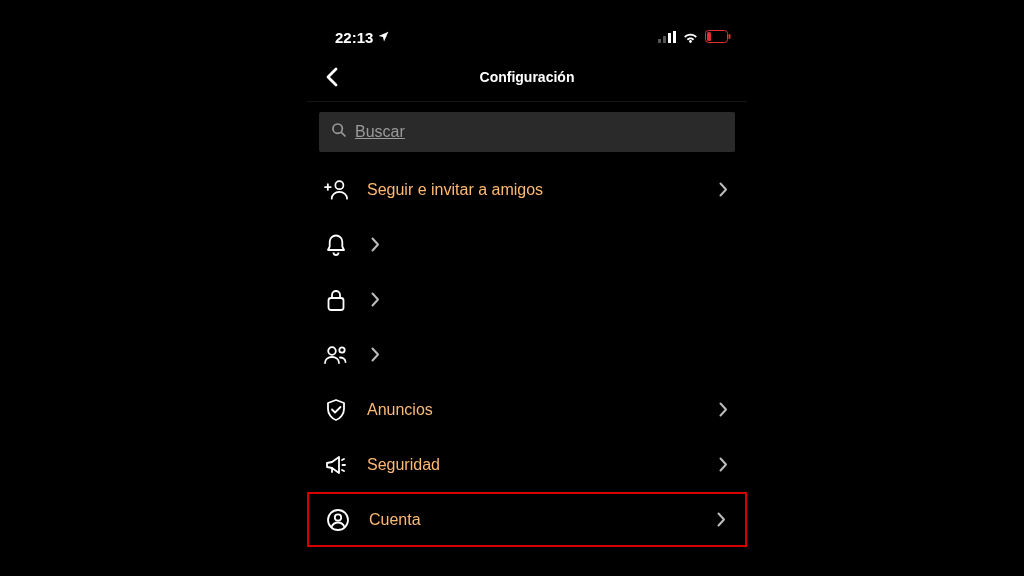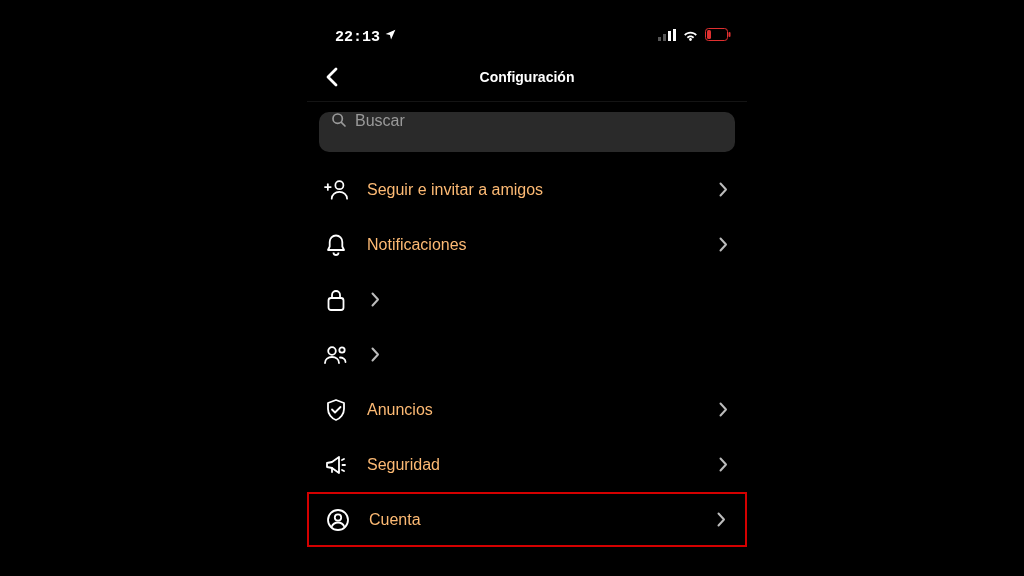--- a/index.html
+++ b/index.html
@@ -20,21 +20,20 @@
     color: #fff;
   }
   .status-bar {
     display: flex;
     justify-content: space-between;
     align-items: center;
     padding: 0 14px;
     height: 30px;
     font-size: 15px;
     font-weight: 600;
-    font-family: Liberation Mono, monospace;
   }
   .status-left {
     display: flex;
     align-items: center;
     gap: 4px;
     padding-left: 14px;
   }
   .status-right {
     display: flex;
     align-items: center;
@@ -60,27 +59,29 @@
   }
   .nav-title {
     font-size: 14px;
     font-weight: 600;
   }
   .search-wrap {
     padding: 10px 12px 10px 12px;
   }
   .search-box {
     background: #2a2a2a;
-    border-radius: 10px;
+    border-radius: 2px;
     height: 40px;
     display: flex;
+    align-items: center;
     padding: 0 12px;
     gap: 8px;
     color: #9a9a9a;
     font-size: 16px;
+    text-decoration: underline;
   }
   .menu {
     display: flex;
     flex-direction: column;
   }
   .menu-item {
     display: flex;
     align-items: center;
     height: 55px;
     padding: 0 16px;
@@ -190,21 +191,20 @@
       </span>
     </div>
 
     <div class="menu-item">
       <span class="icon-slot">
         <svg width="22" height="24" viewBox="0 0 22 24" fill="none" stroke="#fff" stroke-width="1.8">
           <path d="M11 2.5c-3.6 0-6.3 2.9-6.3 6.5v4.5L3 17h16l-1.7-3.5V9c0-3.6-2.7-6.5-6.3-6.5z" stroke-linejoin="round"></path>
           <path d="M8.5 19.5a2.5 2.5 0 0 0 5 0"></path>
         </svg>
       </span>
-      <span class="label">Notificaciones</span>
       <span class="chev">
         <svg width="9" height="15" viewBox="0 0 9 15" fill="none">
             <path d="M1.5 1.5 L7 7.5 L1.5 13.5" stroke="#bcbcbc" stroke-width="2" stroke-linecap="round" stroke-linejoin="round"></path>
           </svg>
       </span>
     </div>
 
     <div class="menu-item">
       <span class="icon-slot">
         <svg width="20" height="24" viewBox="0 0 20 24" fill="none" stroke="#fff" stroke-width="1.8">

